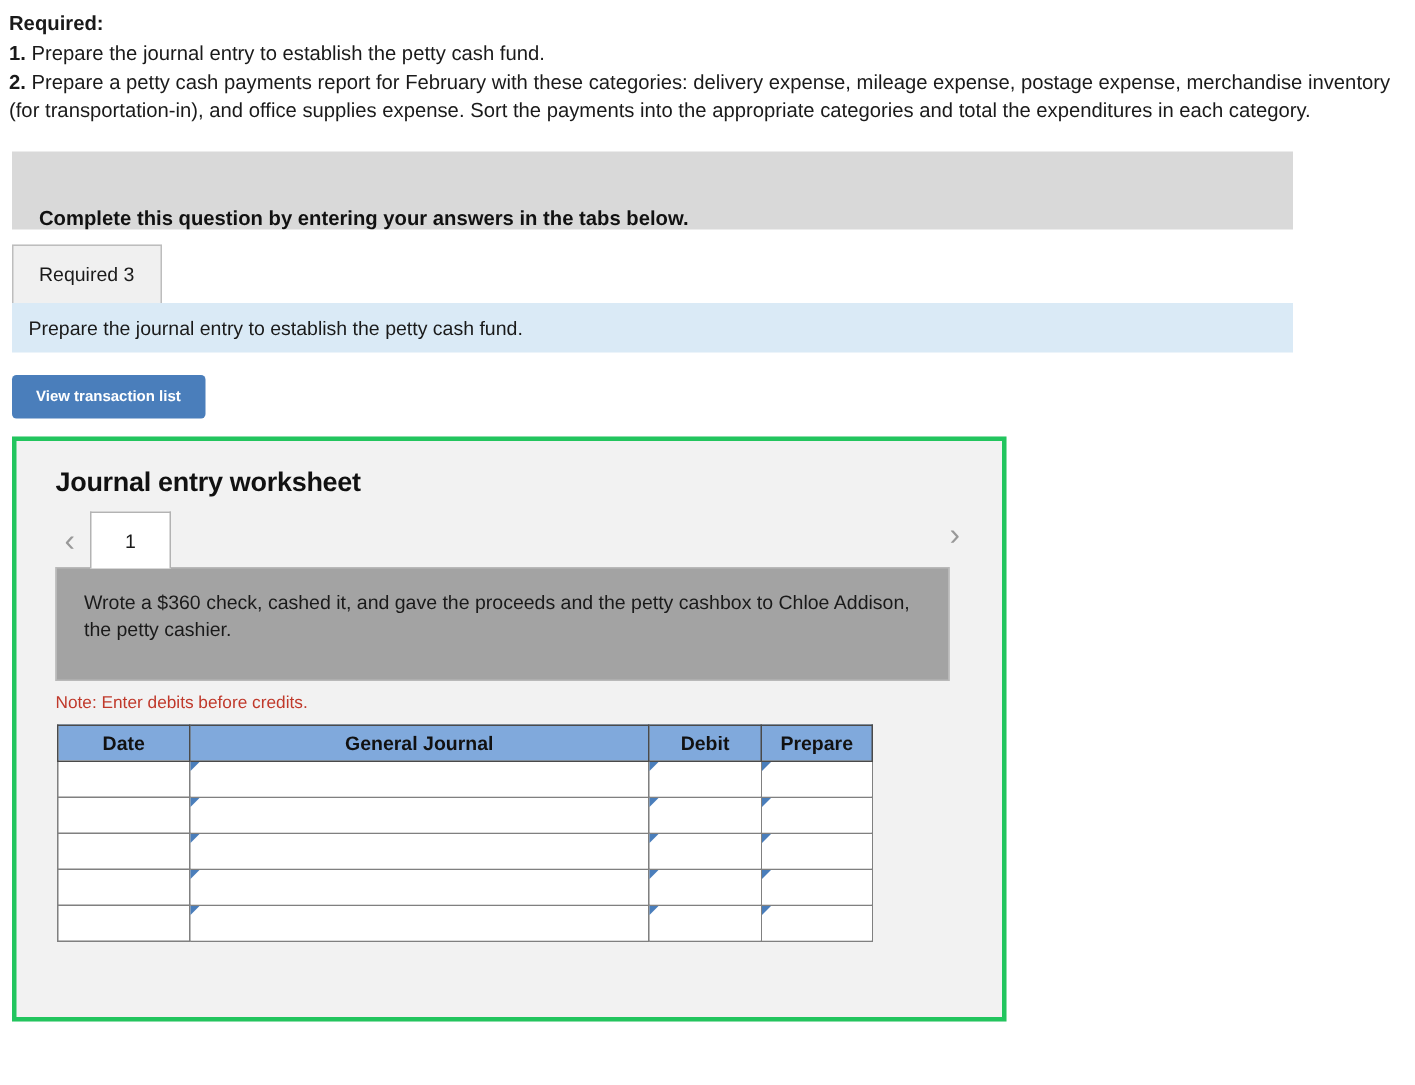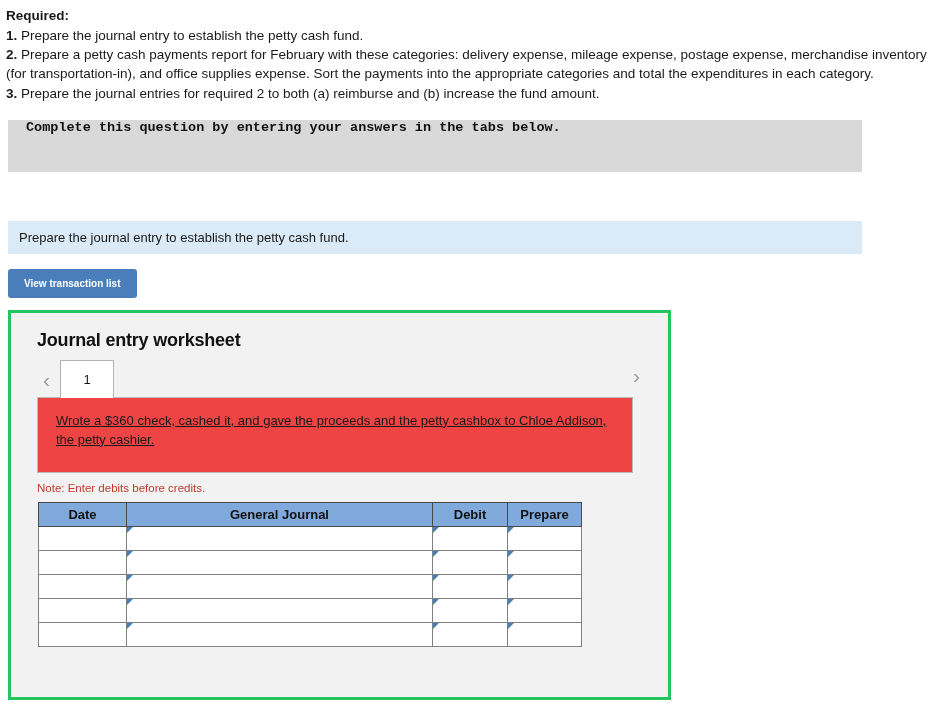--- a/index.html
+++ b/index.html
@@ -38,22 +38,21 @@
   }
 
   
   .gray-banner {
     margin: 17px 0 0 8px;
     width: 854px;
     height: 52px;
     background: #d9d9d9;
     box-sizing: border-box;
     display: flex;
-    align-items: flex-start;
-    font-family: Liberation Mono, monospace;
+    align-items: flex-end;
   }
   .gray-banner-text {
     font-weight: bold;
     font-size: 13.5px;
     padding-left: 18px;
     color: #111;
   }
 
   
   .tab-strip {
@@ -174,28 +173,27 @@
     margin-left: 4px;
     cursor: pointer;
   }
 
   
   .desc-box {
     margin-left: 26px;
     margin-top: -1px;
     width: 596px;
     height: 76px;
-    background: #ef4444;
+    background: #a3a3a3;
     border: 1px solid #b9b9b9;
     box-sizing: border-box;
     padding: 14px 18px 0 18px;
     font-size: 13px;
     line-height: 1.45;
     color: #1a1a1a;
-    text-decoration: underline;
   }
 
   .note-text {
     color: #c0392b;
     font-size: 11.5px;
     padding-left: 26px;
     margin-top: 9px;
   }
 
   
@@ -269,28 +267,30 @@
     text-align: right;
   }
 </style>
 </head>
 <body>
 
 <div class="required-block">
   <span class="required-heading">Required:</span>
   <div class="req-line"><span class="req-num">1.</span><span> Prepare the journal entry to establish the petty cash fund.</span></div>
   <div class="req-line"><span class="req-num">2.</span><span> Prepare a petty cash payments report for February with these categories: delivery expense, mileage expense, postage expense, merchandise inventory (for transportation-in), and office supplies expense. Sort the payments into the appropriate categories and total the expenditures in each category.</span></div>
-  <div class="req-line"><span class="req-num">3.</span><span> Prepare the journal entries for required 2 to both (a) reimburse and (b) increase the fund amount.</span></div>
 </div>
 
 <div class="gray-banner">
   <span class="gray-banner-text">Complete this question by entering your answers in the tabs below.</span>
 </div>
 
 <div class="tab-strip">
+  <div class="tab">
+    <span>Required 3</span>
+  </div>
 </div>
 
 <div class="blue-bar">
   <span>Prepare the journal entry to establish the petty cash fund.</span>
 </div>
 
 <div class="view-btn-wrap">
   <button class="view-btn">View transaction list</button>
 </div>
 

